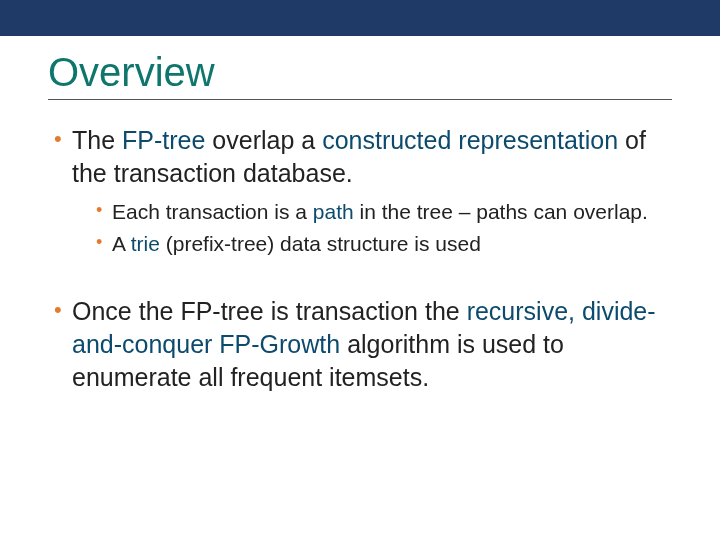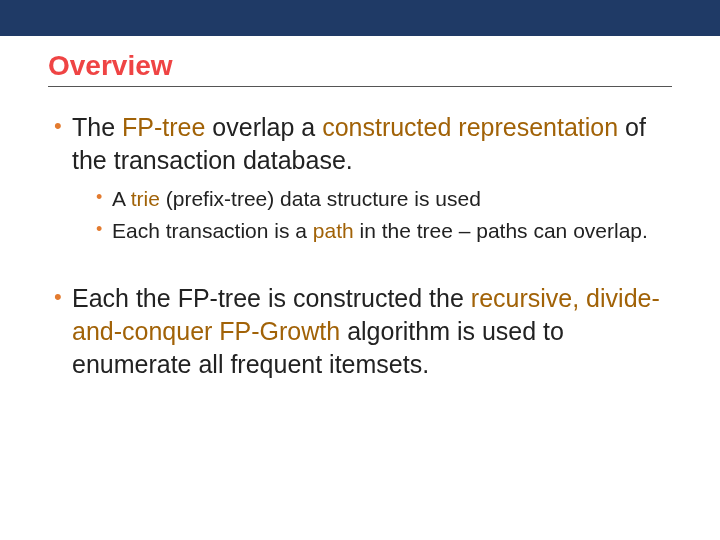--- a/index.html
+++ b/index.html
@@ -13,23 +13,23 @@
   }
   .top-bar {
     background: #1f3a66;
     height: 36px;
     width: 100%;
   }
   .content {
     padding: 0 48px;
   }
   .title {
-    font-size: 28px;
-    color: #ef4444;
-    font-weight: 700;
+    font-size: 40px;
+    color: #0f766e;
+    font-weight: 400;
     margin-top: 14px;
     margin-bottom: 4px;
   }
   .underline {
     border: none;
     border-top: 1.5px solid #555;
     margin: 0 0 24px 0;
   }
   ul.lvl1 {
     list-style: none;
@@ -69,21 +69,21 @@
   ul.lvl2 > li::before {
     content: "•";
     position: absolute;
     left: 0;
     top: 0;
     color: #e37b2f;
     font-size: 18px;
     line-height: 1.4;
   }
   .hl {
-    color: #a16207;
+    color: #0c4a6e;
     text-align: right;
   }
   .spacer {
     height: 28px;
   }
 </style>
 </head>
 <body>
 
 <div class="top-bar"></div>
@@ -91,29 +91,29 @@
 <div class="content">
   <div class="title">Overview</div>
   <hr class="underline">
 
   <ul class="lvl1">
     <li>
       <span>The </span><span class="hl">FP-tree</span><span> overlap a </span><span class="hl">constructed representation</span><span> of the transaction database.</span>
 
       <ul class="lvl2">
         <li>
-          <span>A </span><span class="hl">trie</span><span> (prefix-tree) data structure is used</span>
+          <span>Each transaction is a </span><span class="hl">path</span><span> in the tree – paths can overlap.</span>
         </li>
         <li>
-          <span>Each transaction is a </span><span class="hl">path</span><span> in the tree – paths can overlap.</span>
+          <span>A </span><span class="hl">trie</span><span> (prefix-tree) data structure is used</span>
         </li>
       </ul>
     </li>
   </ul>
 
   <div class="spacer"></div>
 
   <ul class="lvl1">
     <li>
-      <span>Each the FP-tree is constructed the </span><span class="hl">recursive, divide-and-conquer FP-Growth</span><span> algorithm is used to enumerate all frequent itemsets.</span>
+      <span>Once the FP-tree is transaction the </span><span class="hl">recursive, divide-and-conquer FP-Growth</span><span> algorithm is used to enumerate all frequent itemsets.</span>
     </li>
   </ul>
 </div>
 
 </body></html>

